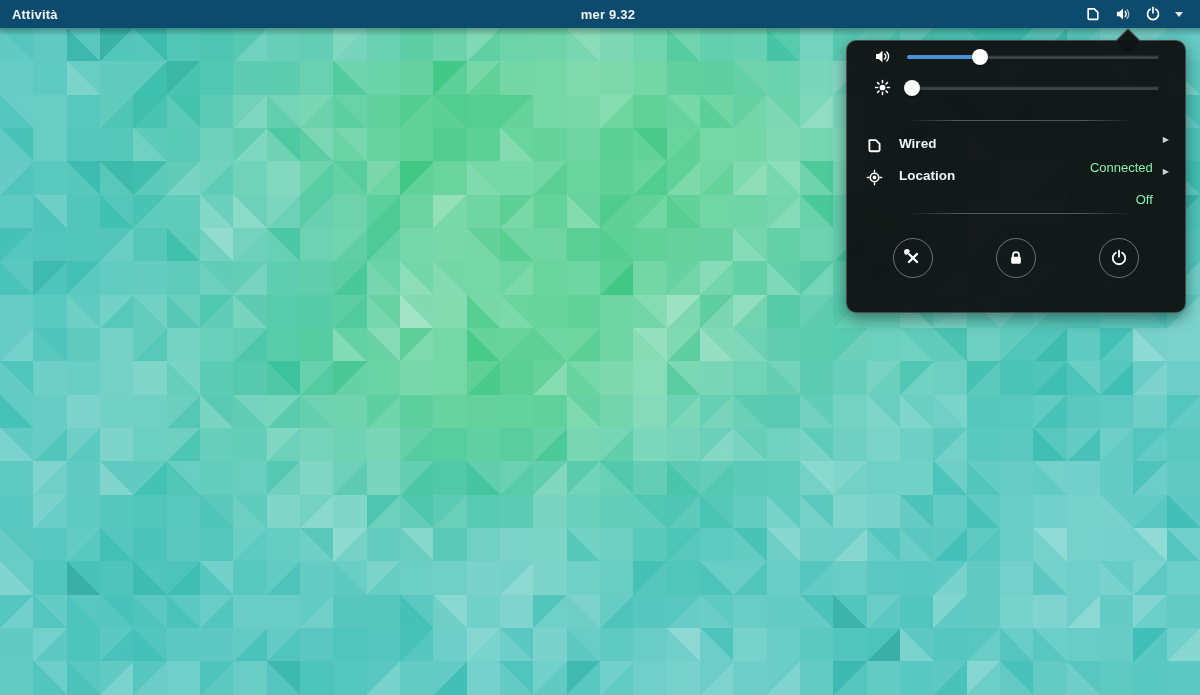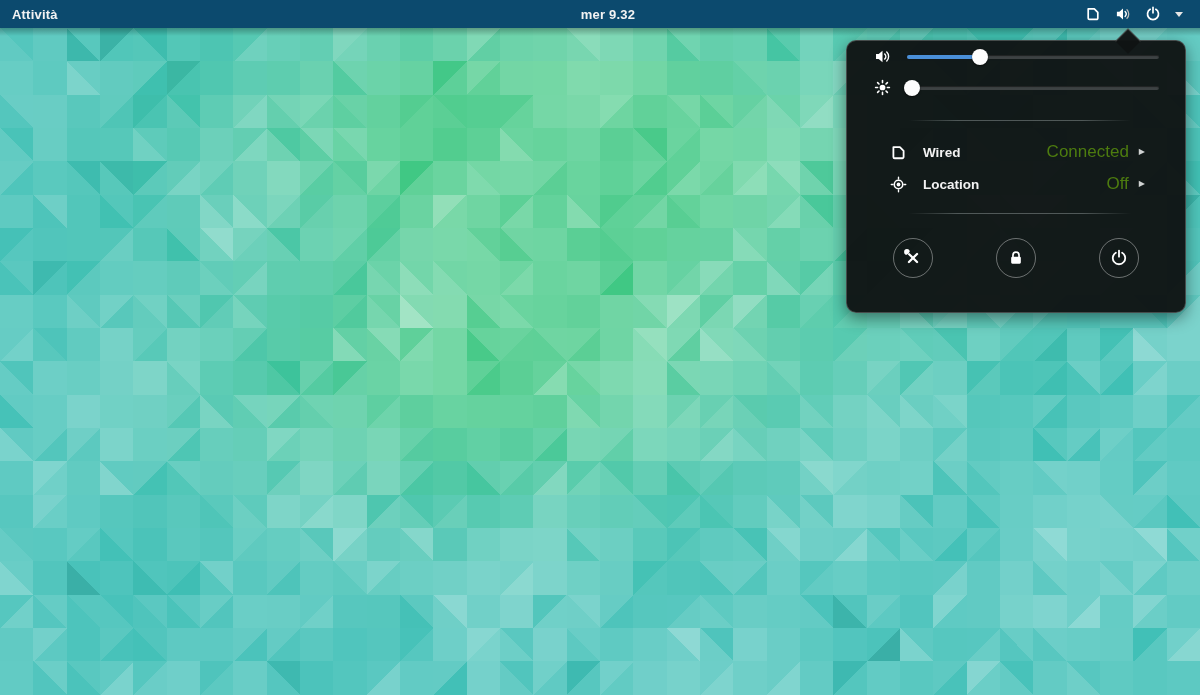--- a/index.html
+++ b/index.html
@@ -46,24 +46,24 @@
   .track{position:absolute;left:0;right:0;top:7px;height:4px;border-radius:2px;
     background:#3d4243;box-shadow:inset 0 1px 1px rgba(0,0,0,.5);}
   .fill{height:100%;border-radius:2px;background:var(--accent,#4a90d9);}
   .handle{position:absolute;top:1px;width:16px;height:16px;border-radius:50%;
     background:#fdfdfd;box-shadow:0 1px 2px rgba(0,0,0,.6);}
 
   .sep{height:1px;margin:17px 54px 0 62px;
     background:linear-gradient(to right,rgba(180,190,190,0),rgba(180,190,190,.38) 22%,rgba(180,190,190,.38) 78%,rgba(180,190,190,0));}
   .sep.s2{margin-top:13px;}
 
-  .menu-row{display:flex;align-items:center;height:32px;padding:0 40px;cursor:pointer;}
+  .menu-row{display:flex;height:32px;padding:0 16px;cursor:pointer;}
   .menu-row.first{margin-top:15px;}
   .mlabel{font-size:13.5px;font-weight:700;color:#f2f2f2;}
-  .mstatus{margin-left:auto;font-size:17px;color:#4d7c0f;}
+  .mstatus{margin-left:auto;font-size:13px;color:#86efac;margin-top:24px;}
   .marrow{margin-left:10px;font-size:8px;color:#cfd2d2;line-height:1;}
 
   .btn-row{display:flex;justify-content:space-between;align-items:center;
     padding:0 46px;margin-top:24px;}
   .round-btn{width:40px;height:40px;border-radius:50%;background:transparent;
     border:1.2px solid rgba(255,255,255,.38);display:flex;align-items:center;
     justify-content:center;cursor:pointer;padding:0;}
   .round-btn svg{width:18px;height:18px;display:block;}
 </style>
 </head>

